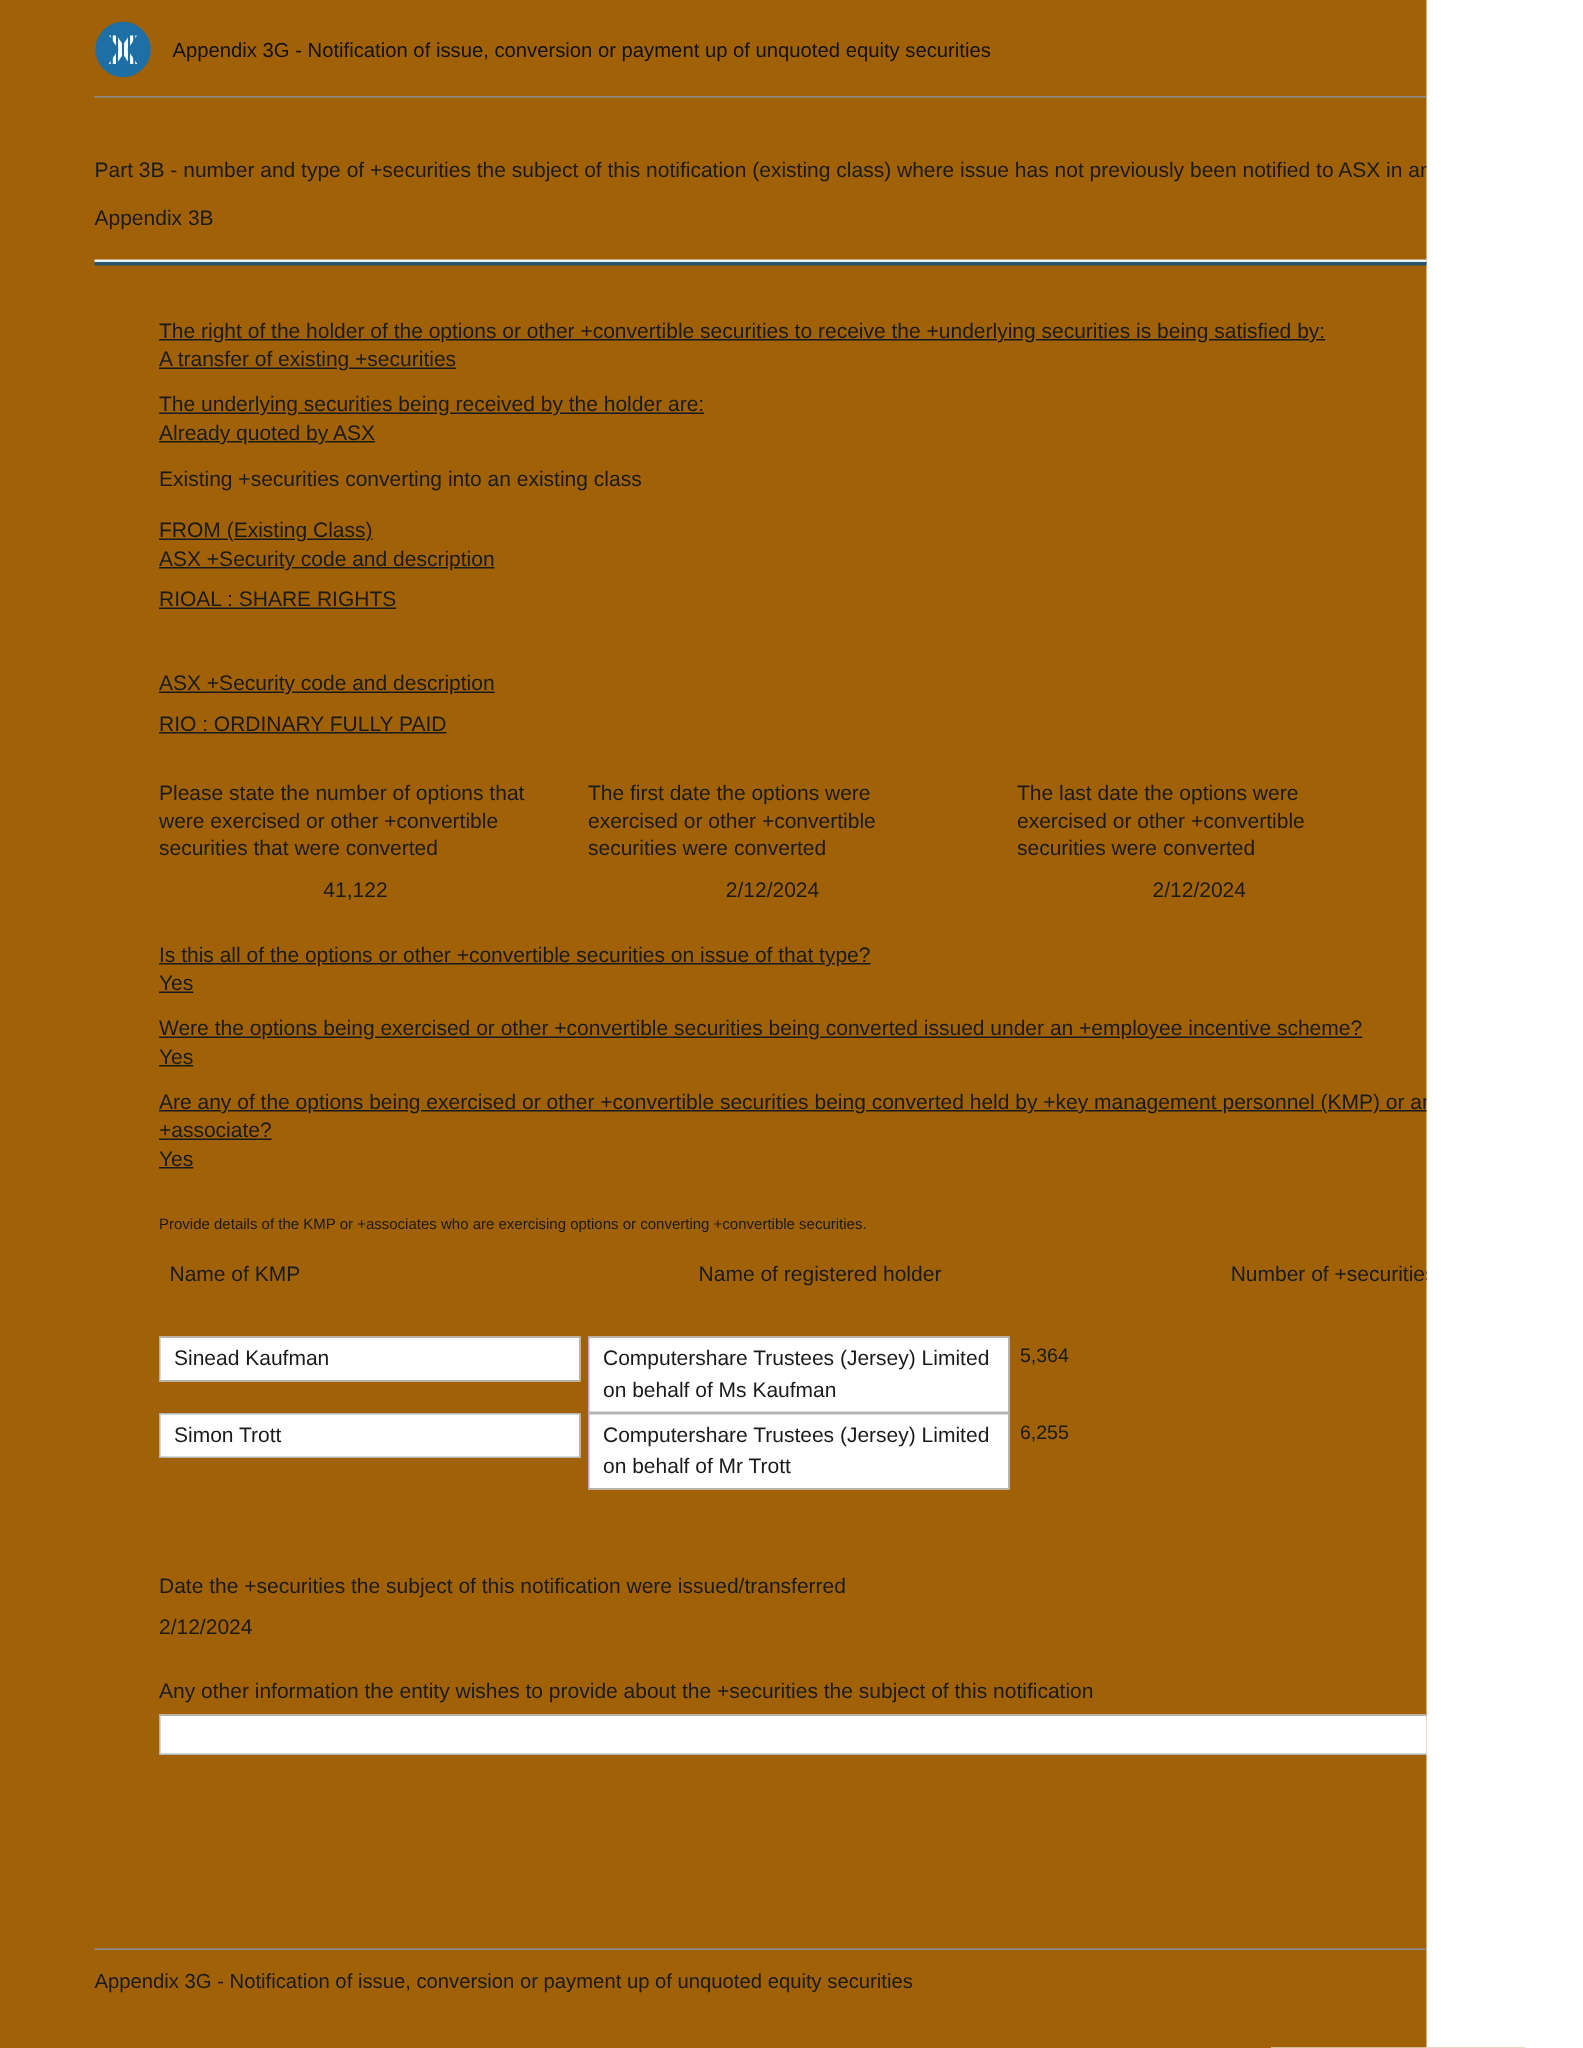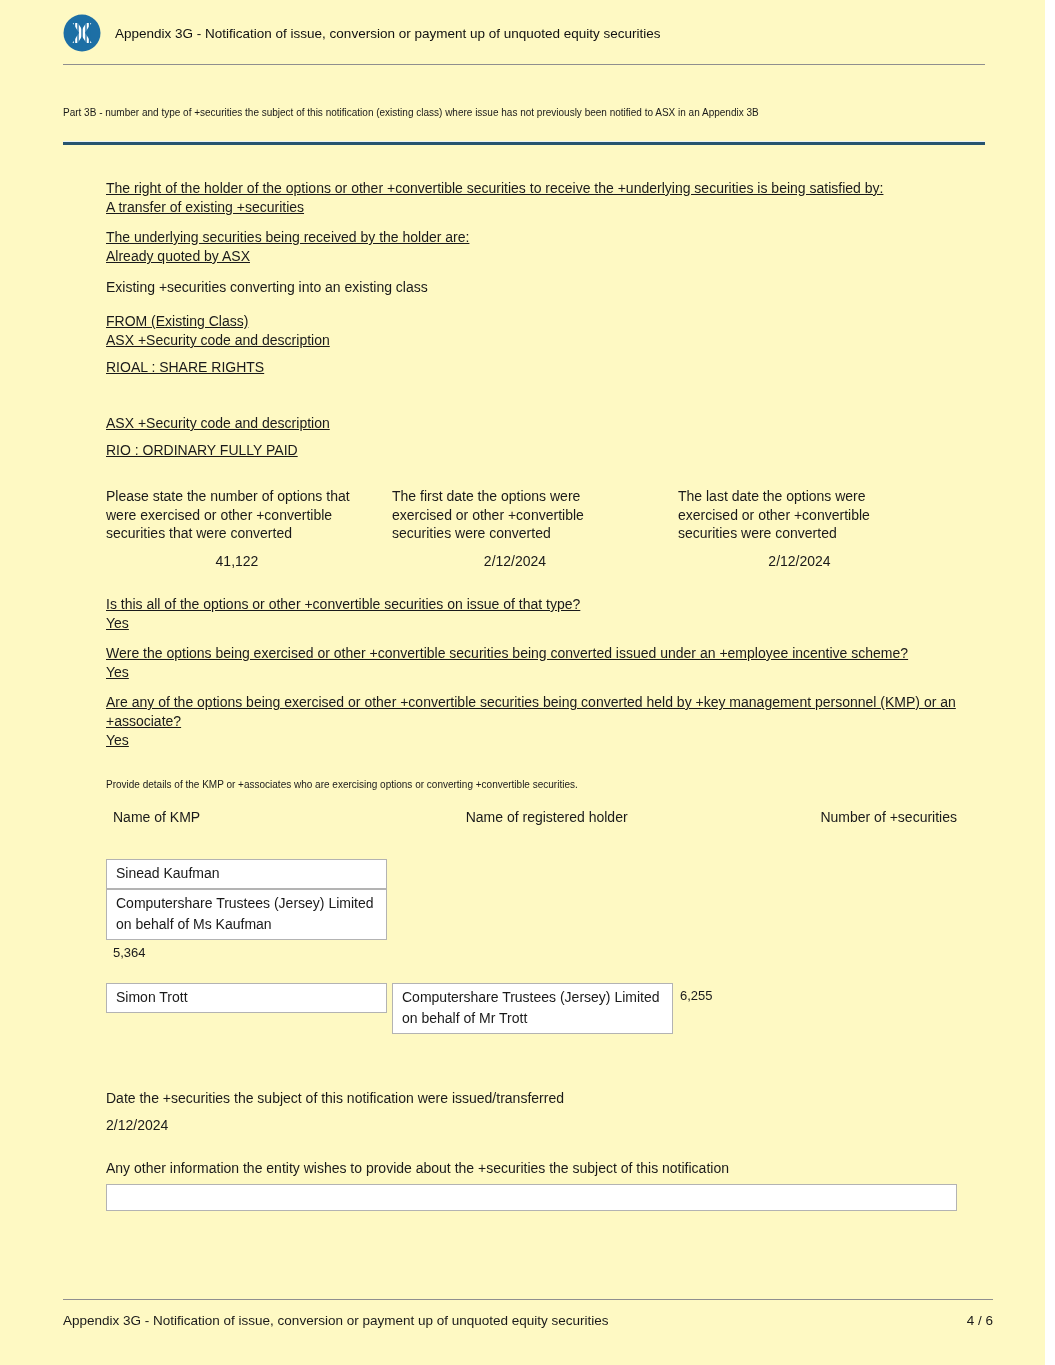--- a/index.html
+++ b/index.html
@@ -4,42 +4,42 @@
 <style>
   * { margin: 0; padding: 0; box-sizing: border-box; }
   html, body { background: #ffffff; }
   body {
     font-family: "Liberation Sans", "DejaVu Sans", sans-serif;
     color: #1a1a1a;
     -webkit-font-smoothing: antialiased;
   }
   .page {
     position: relative;
-    width: 1045px;
+    width: 951px;
     height: 1365px;
-    background: #fef9c3;
+    background: #a16207;
     overflow: hidden;
   }
   .content { margin-left: 63px; width: 922px; }
 
   
   .doc-header {
     display: flex;
     align-items: center;
     gap: 14px;
     padding-top: 14px;
     padding-bottom: 12px;
     border-bottom: 1px solid #8f8f8f;
   }
   .doc-header .title { font-size: 13.5px; color: #111; }
 
   
   .section-heading {
     margin-top: 32px;
-    font-size: 10px;
+    font-size: 14px;
     line-height: 32px;
     padding-bottom: 12px;
   }
   .section-divider {
     height: 4px;
     background: linear-gradient(#e8f2f9 0 35%, #27546e 35% 100%);
   }
 
   
   .body-block { margin-left: 43px; width: 851px; }
@@ -64,22 +64,22 @@
 
   .kmp-intro { margin-top: 25px; font-size: 10px; line-height: 19px; }
 
   
   .kmp-header { display: flex; margin-top: 15px; font-size: 14px; justify-content: space-between; }
   .kmp-header .h1 { width: 286px; padding-left: 7px; }
   .kmp-header .h2 { width: 286px; padding-left: 6px; }
   .kmp-header .h3 { padding-left: 7px; }
 
   .kmp-row { display: flex; align-items: flex-start; }
-  .kmp-row-1 { margin-top: 34px; flex-direction: column; }
-  .kmp-row-2 { margin-top: 23px; }
+  .kmp-row-1 { margin-top: 34px; }
+  .kmp-row-2 { }
   .field-box {
     border: 1px solid #b3b3b3;
     background: #ffffff;
     font-size: 14px;
     line-height: 21px;
     padding: 3px 9px 4px 9px;
   }
   .kmp-name-box { width: 281px; min-height: 28px; margin-right: 5px; }
   .holder-box { width: 281px; min-height: 50px; }
   .num-cell { font-size: 13px; padding-left: 7px; padding-top: 5px; }

